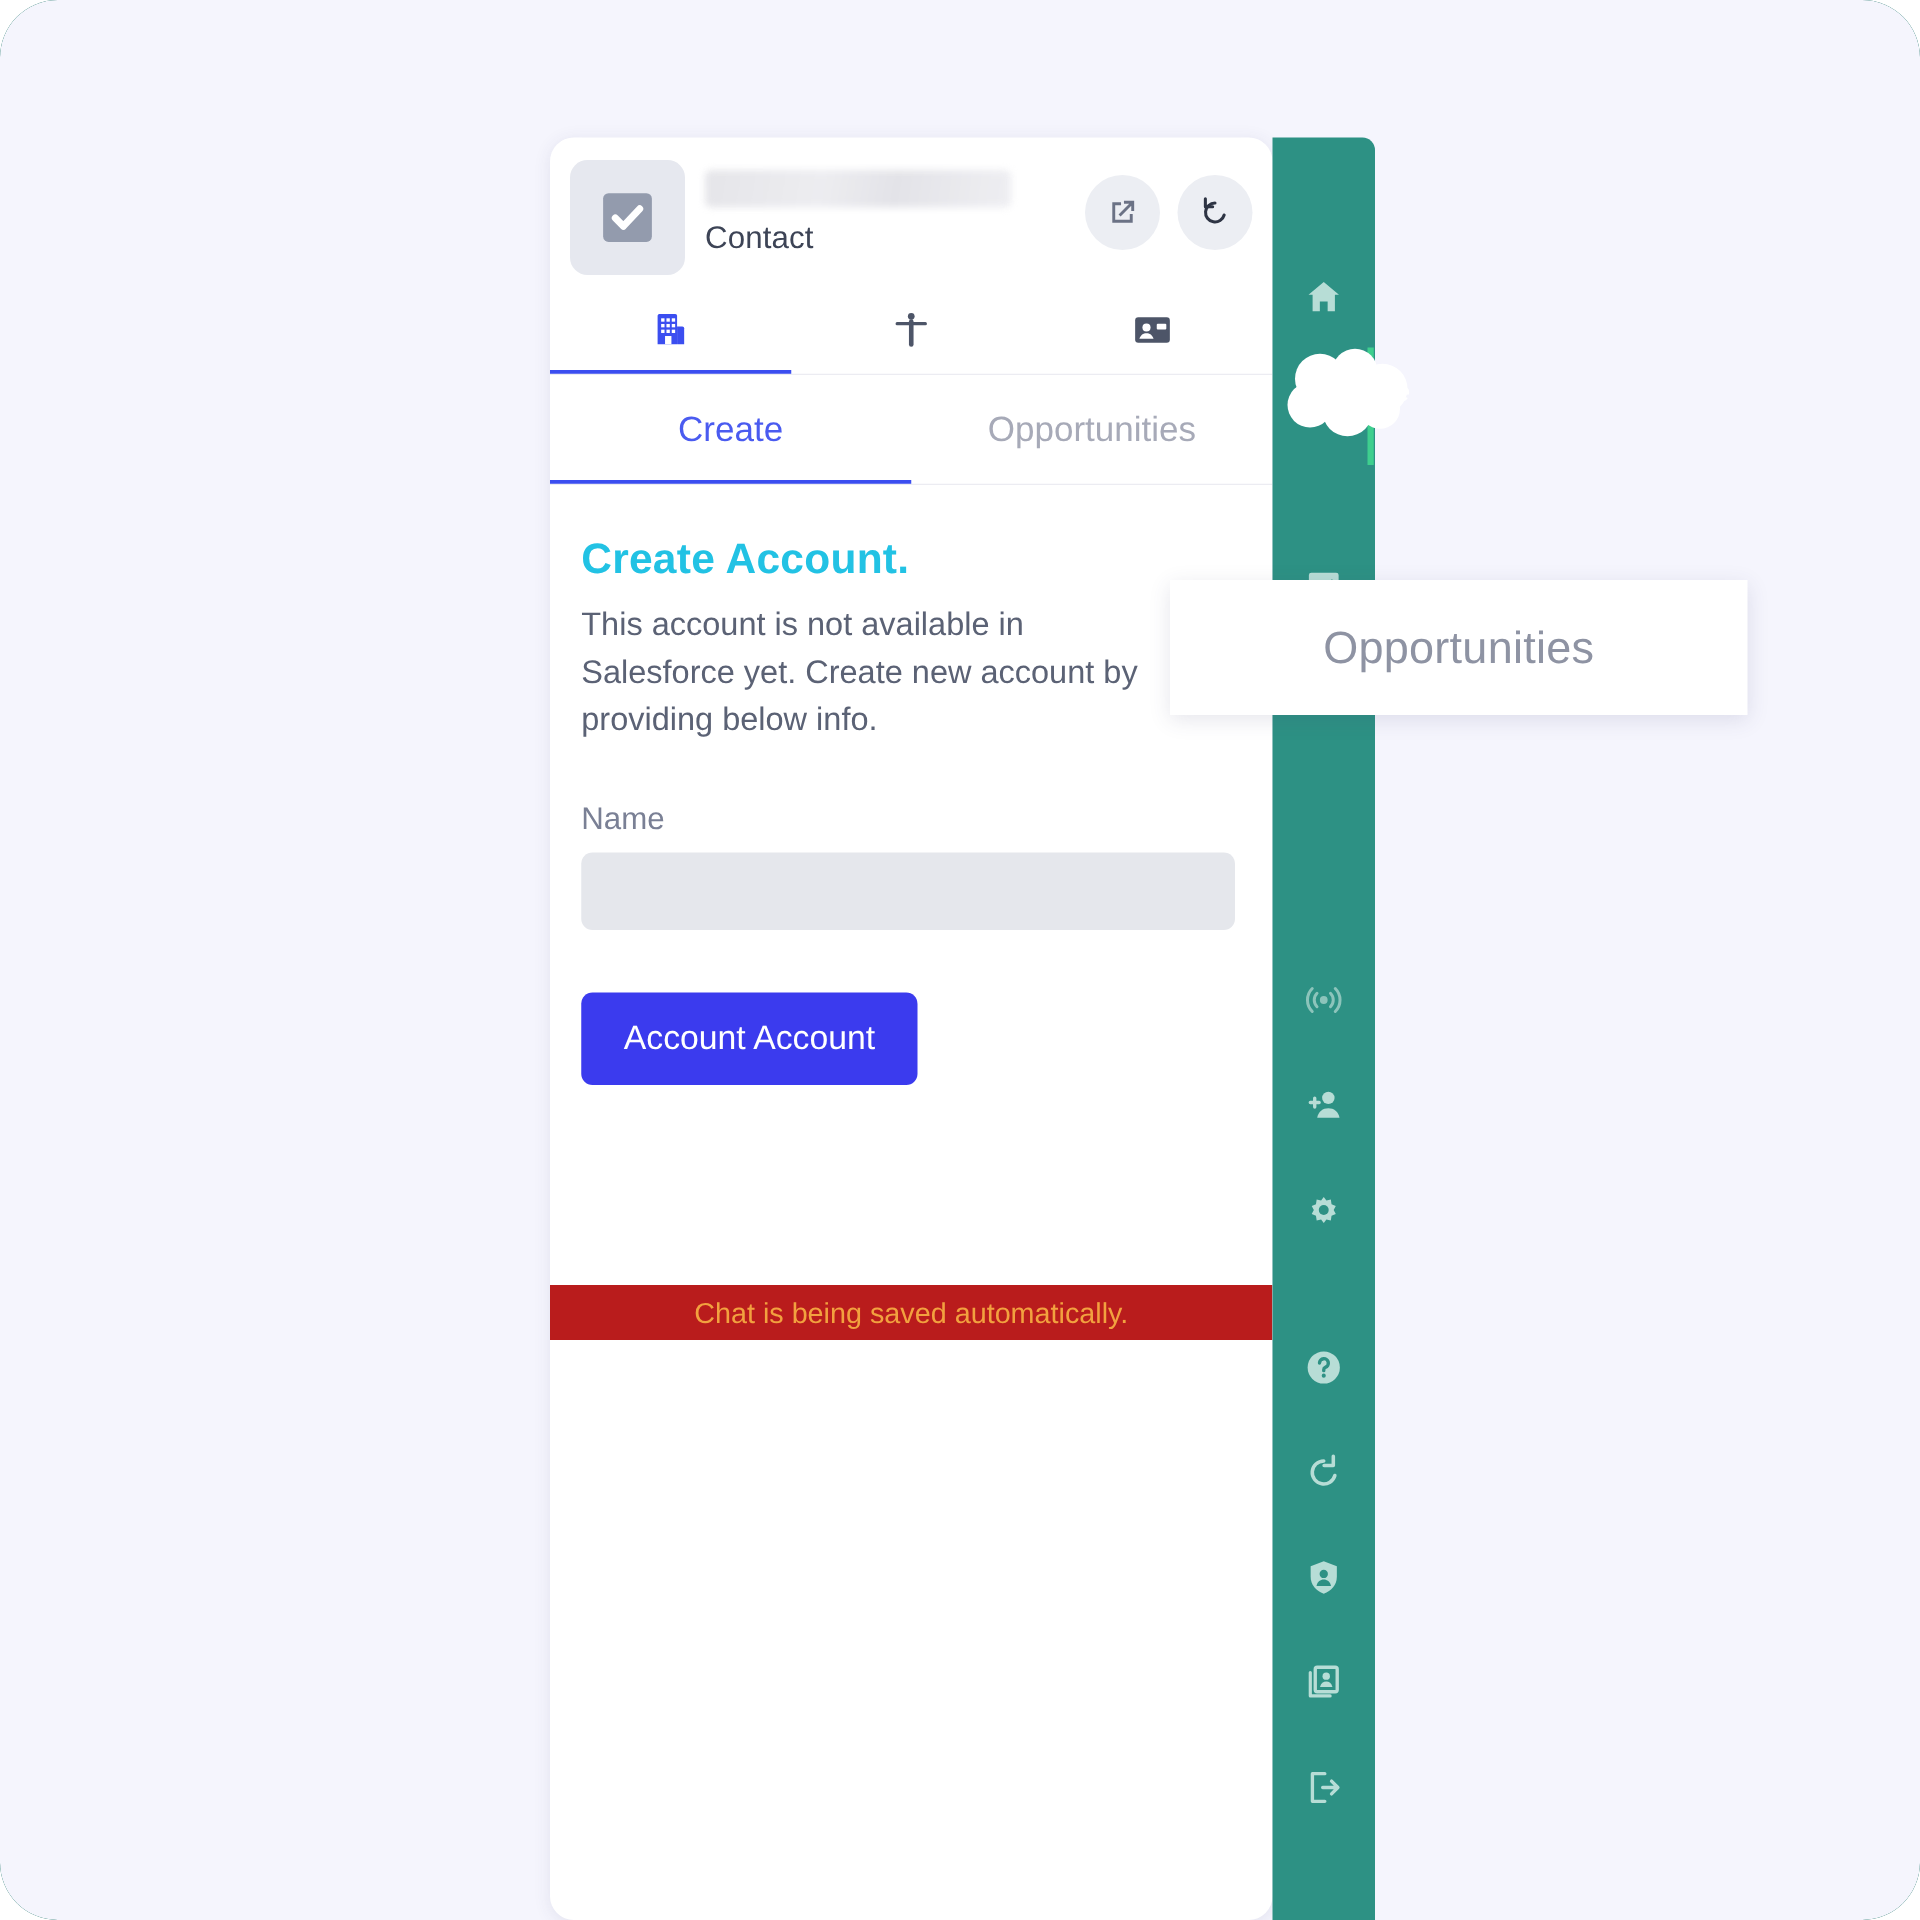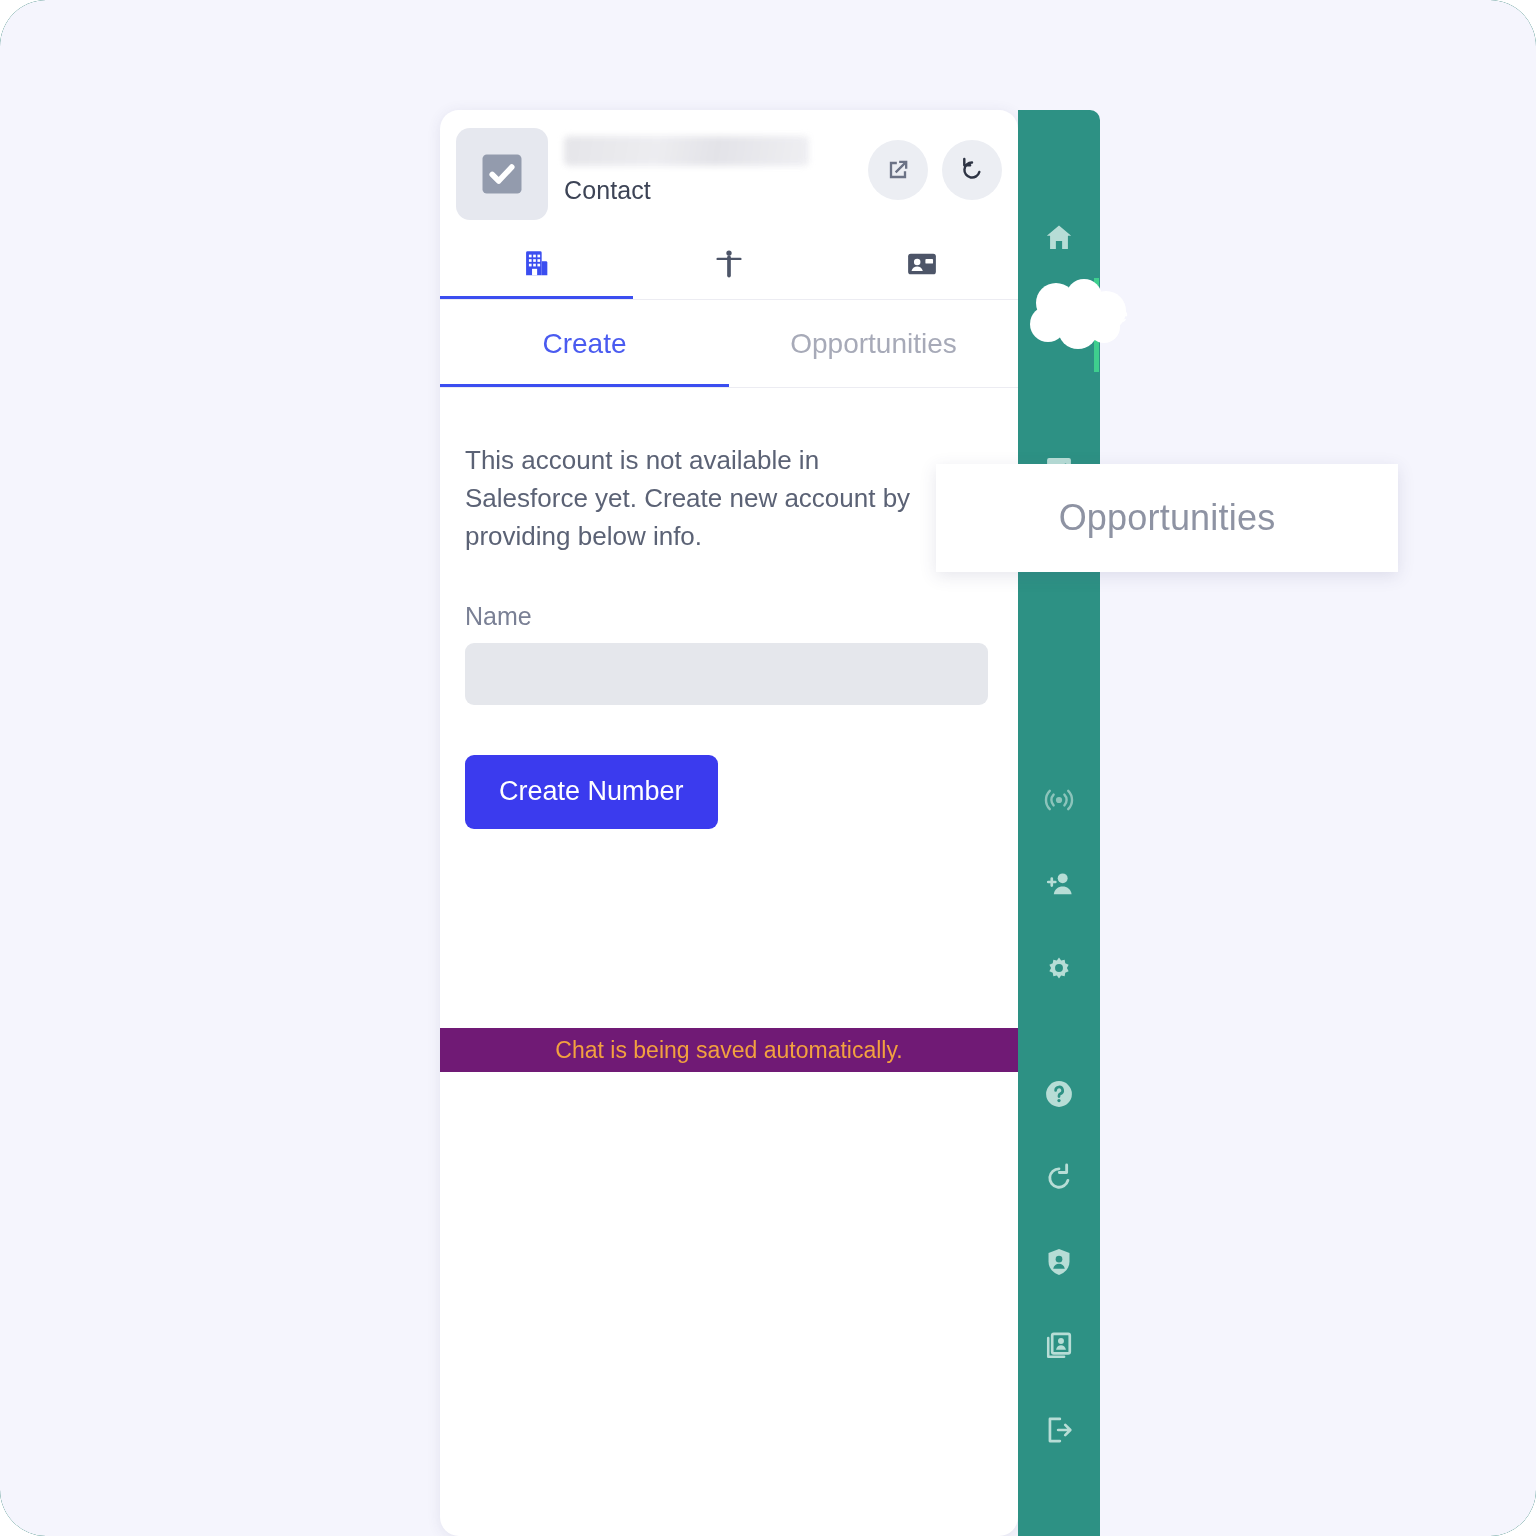--- a/index.html
+++ b/index.html
@@ -216,21 +216,21 @@
     font-family: "Liberation Sans", sans-serif;
   }
 
   
   .status-bar {
     position: absolute;
     left: 0;
     top: 918px;
     width: 578px;
     height: 44px;
-    background: #701a75;
+    background: #b91c1c;
     display: flex;
     align-items: center;
     justify-content: center;
     font-size: 23px;
     color: #f2a13f;
   }
 
   
   .rail {
     position: absolute;
@@ -393,29 +393,30 @@
       <div class="text-tab active">
         <span>Create</span>
         <span class="underline"></span>
       </div>
       <div class="text-tab">
         <span>Opportunities</span>
       </div>
     </div>
 
     <div class="panel-body">
+      <div class="form-title">Create Account.</div>
       <div class="form-desc">This account is not available in Salesforce yet. Create new account by providing below info.</div>
 
       <div class="field">
         <div class="field-label">Name</div>
         <input class="field-input" type="text" value="" style="">
       </div>
 
 
-      <button class="primary-btn">Create Number</button>
+      <button class="primary-btn">Account Account</button>
     </div>
 
     <div class="status-bar">
       <span>Chat is being saved automatically.</span>
     </div>
   </div>
 
   <div class="rail">
     <div class="rail-spacer-a"></div>
 

